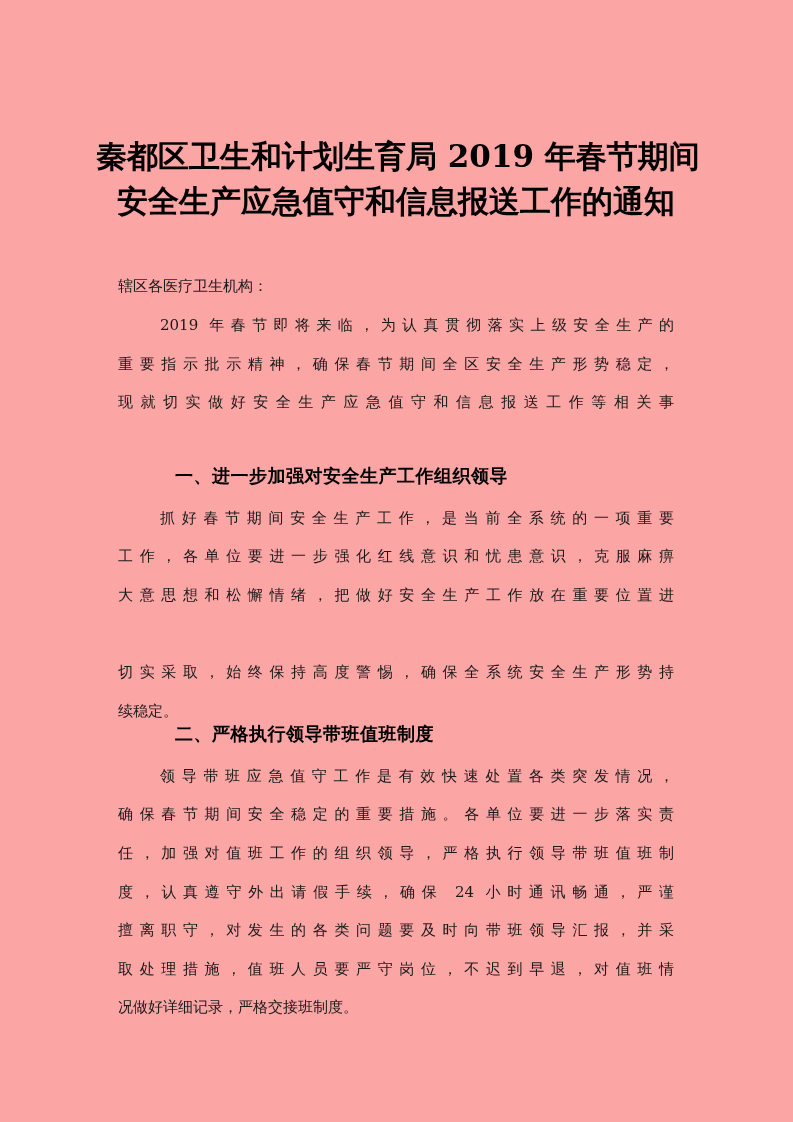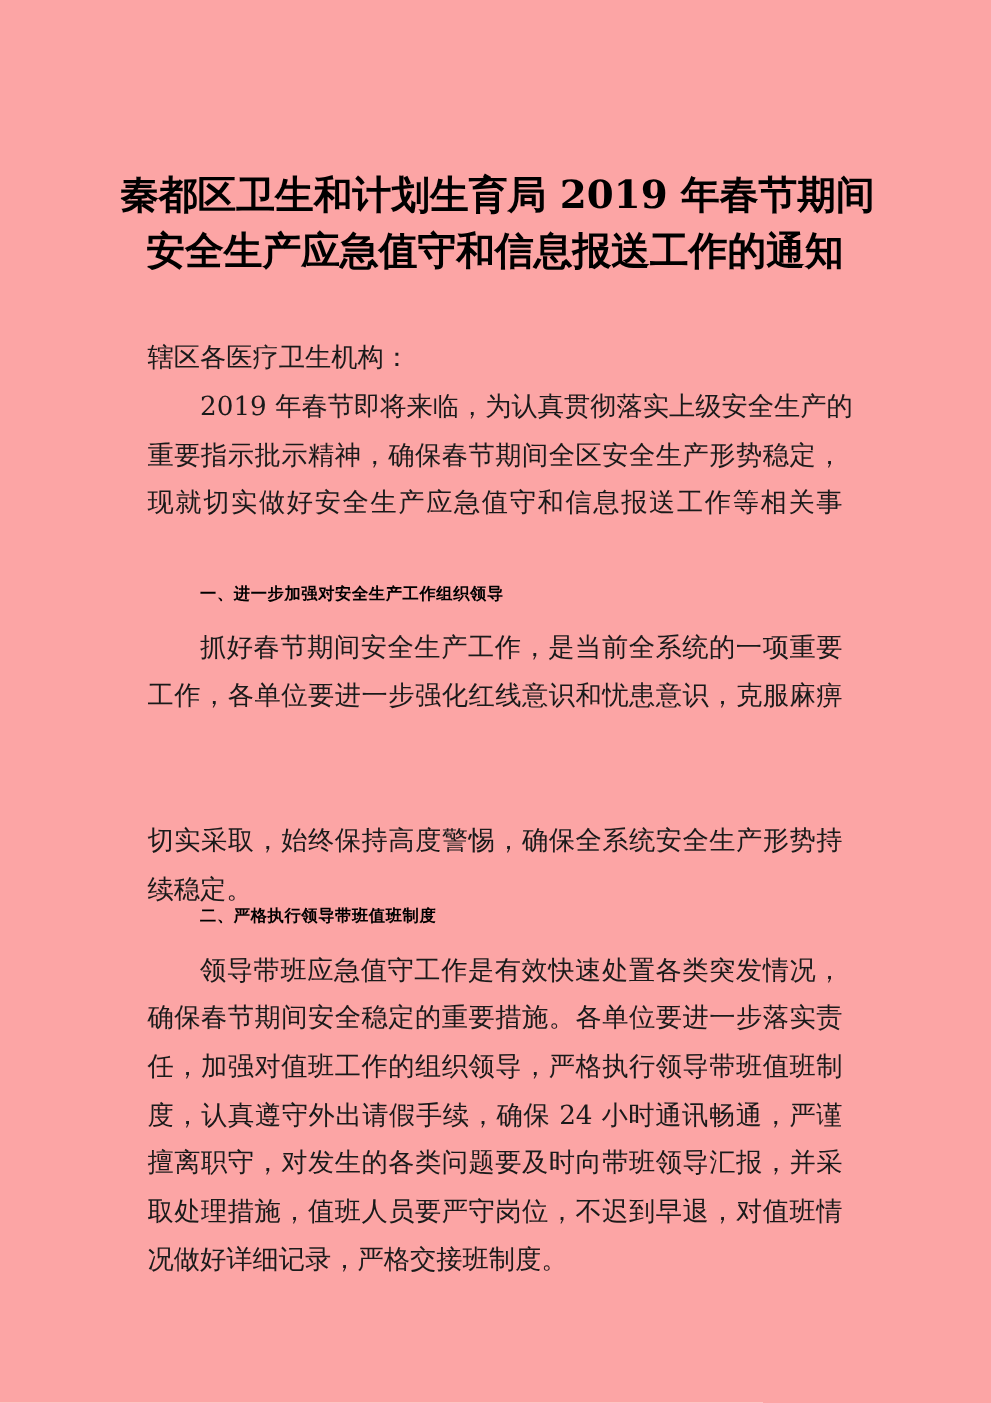--- a/index.html
+++ b/index.html
@@ -4,44 +4,45 @@
 <style>
   html, body { margin: 0; padding: 0; background: #ffffff; }
   body { width: 793px; height: 1122px; position: relative; overflow: hidden; color: #111; }
   .page { position: absolute; left: 0; top: 0; width: 793px; height: 1122px; background: #fca5a5; }
   .title { position: absolute; left: 96px; width: 600px; text-align: center;
     font-family: "DejaVu Serif", "Liberation Serif", serif; font-weight: bold;
     font-size: 31px; line-height: 46px; letter-spacing: 0px; color: #000; white-space: nowrap; }
   .title.l1 { top: 133px; }
   .title.l2 { top: 178px; }
   .line { position: absolute; left: 118px; width: 556px; height: 38px;
-    font-family: "DejaVu Serif", "Liberation Serif", serif; font-size: 21px;
+    font-family: "DejaVu Serif", "Liberation Serif", serif; font-size: 15px;
     line-height: 38px; color: #1a1a1a; white-space: nowrap;
     text-align: justify; text-align-last: justify; }
   .line.indent { left: 160px; width: 514px; }
   .line.last { text-align-last: left; }
-  .heading { position: absolute; left: 160px; font-family: "DejaVu Sans", "Liberation Sans", sans-serif;
-    font-weight: bold; font-size: 13px; line-height: 38px; color: #000; white-space: nowrap; letter-spacing: 0.5px; }
+  .heading { position: absolute; left: 175px; font-family: "DejaVu Sans", "Liberation Sans", sans-serif;
+    font-weight: bold; font-size: 18px; line-height: 38px; color: #000; white-space: nowrap; letter-spacing: 0.5px; }
 </style>
 </head>
 <body>
 
 <div class="page">
   <div class="title l1">秦都区卫生和计划生育局 2019 年春节期间</div>
   <div class="title l2">安全生产应急值守和信息报送工作的通知</div>
 
   <div class="line last" style="top:267px">辖区各医疗卫生机构：</div>
 
   <div class="line indent" style="top:306px">2019 年春节即将来临，为认真贯彻落实上级安全生产的</div>
   <div class="line" style="top:345px">重要指示批示精神，确保春节期间全区安全生产形势稳定，</div>
   <div class="line" style="top:383px">现就切实做好安全生产应急值守和信息报送工作等相关事</div>
 
   <div class="heading" style="top:457px">一、进一步加强对安全生产工作组织领导</div>
   <div class="line indent" style="top:499px">抓好春节期间安全生产工作，是当前全系统的一项重要</div>
   <div class="line" style="top:537px">工作，各单位要进一步强化红线意识和忧患意识，克服麻痹</div>
+  <div class="line" style="top:576px">大意思想和松懈情绪，把做好安全生产工作放在重要位置进</div>
   <div class="line" style="top:653px">切实采取，始终保持高度警惕，确保全系统安全生产形势持</div>
   <div class="line last" style="top:692px">续稳定。</div>
 
   <div class="heading" style="top:715px">二、严格执行领导带班值班制度</div>
   <div class="line indent" style="top:757px">领导带班应急值守工作是有效快速处置各类突发情况，</div>
   <div class="line" style="top:795px">确保春节期间安全稳定的重要措施。各单位要进一步落实责</div>
   <div class="line" style="top:834px">任，加强对值班工作的组织领导，严格执行领导带班值班制</div>
   <div class="line" style="top:873px">度，认真遵守外出请假手续，确保 24 小时通讯畅通，严谨</div>
   <div class="line" style="top:911px">擅离职守，对发生的各类问题要及时向带班领导汇报，并采</div>
   <div class="line" style="top:950px">取处理措施，值班人员要严守岗位，不迟到早退，对值班情</div>

